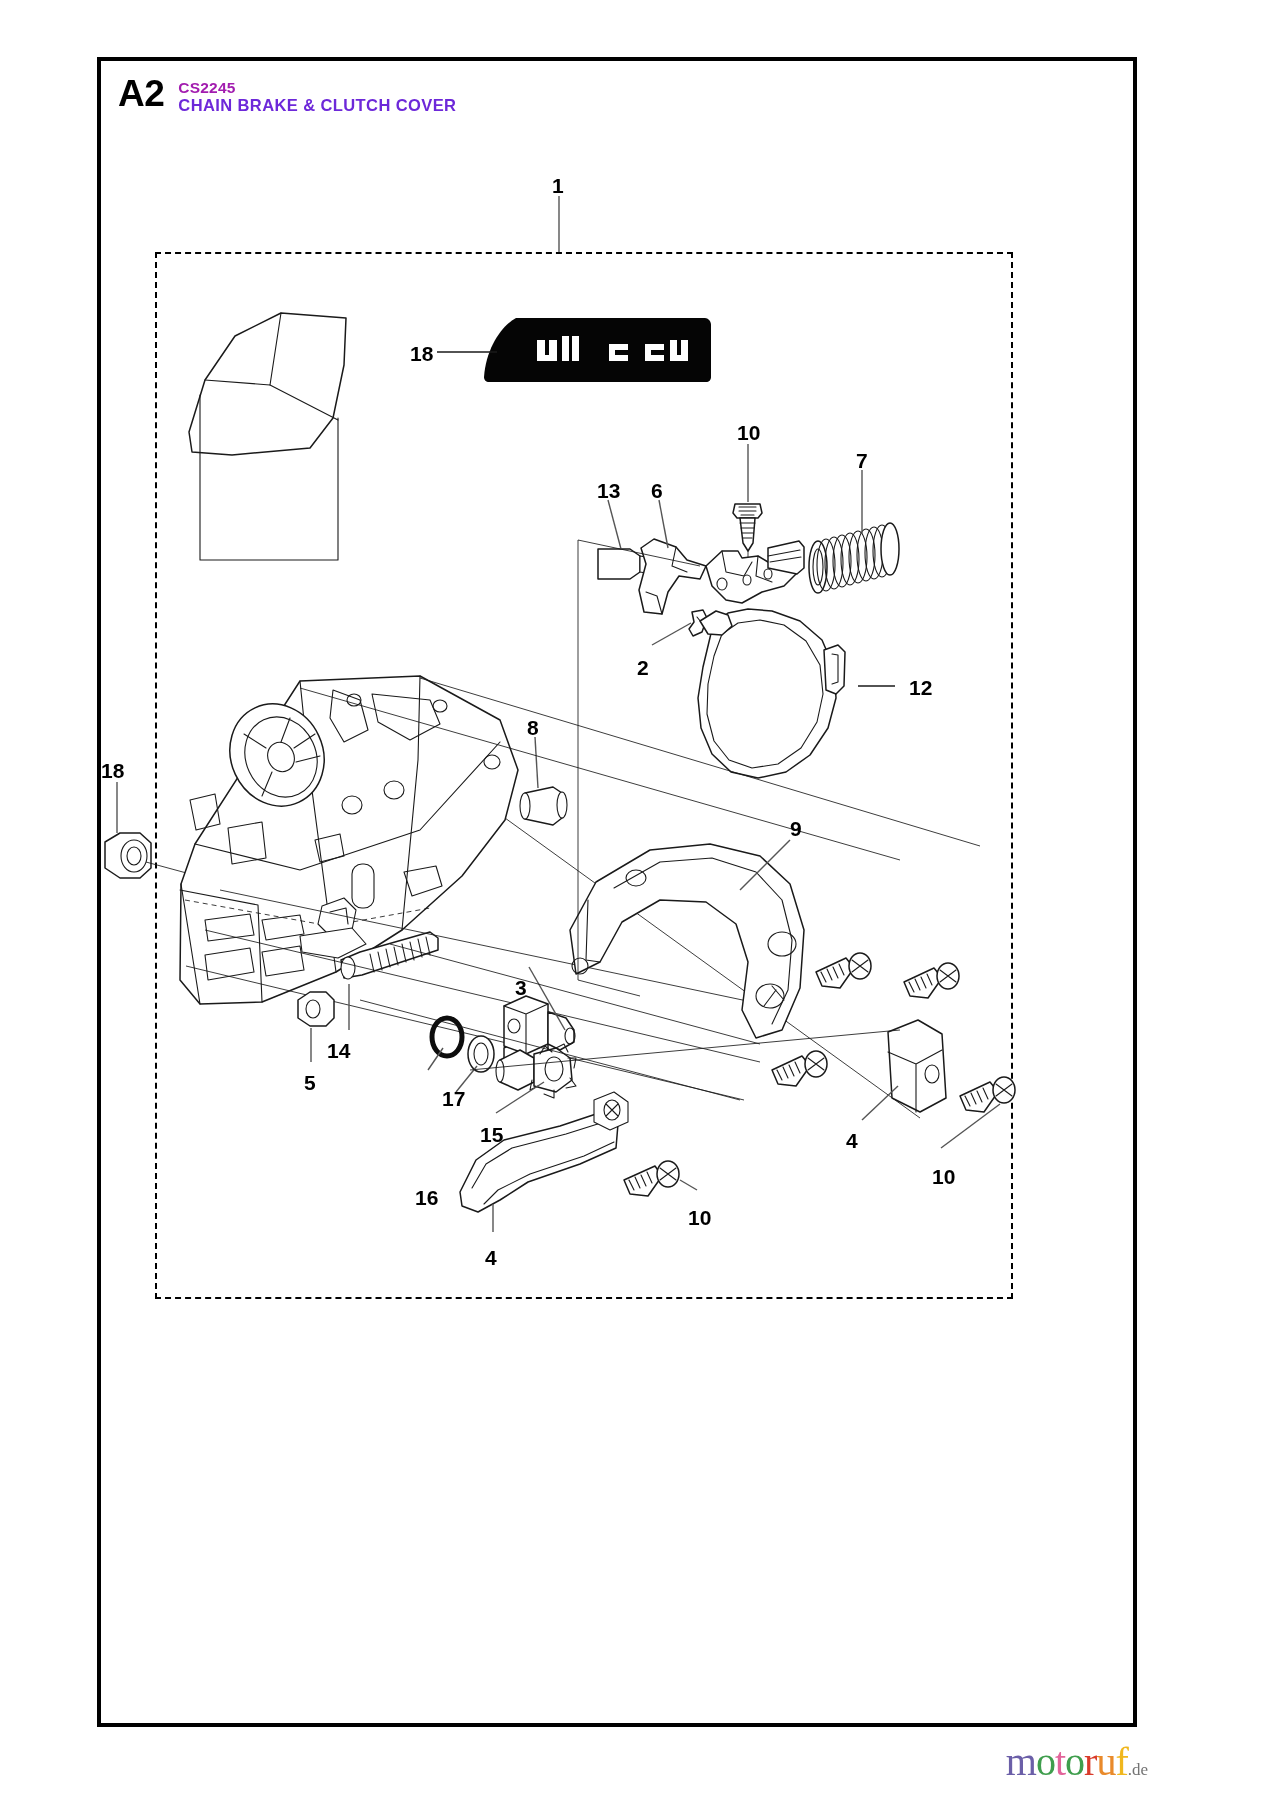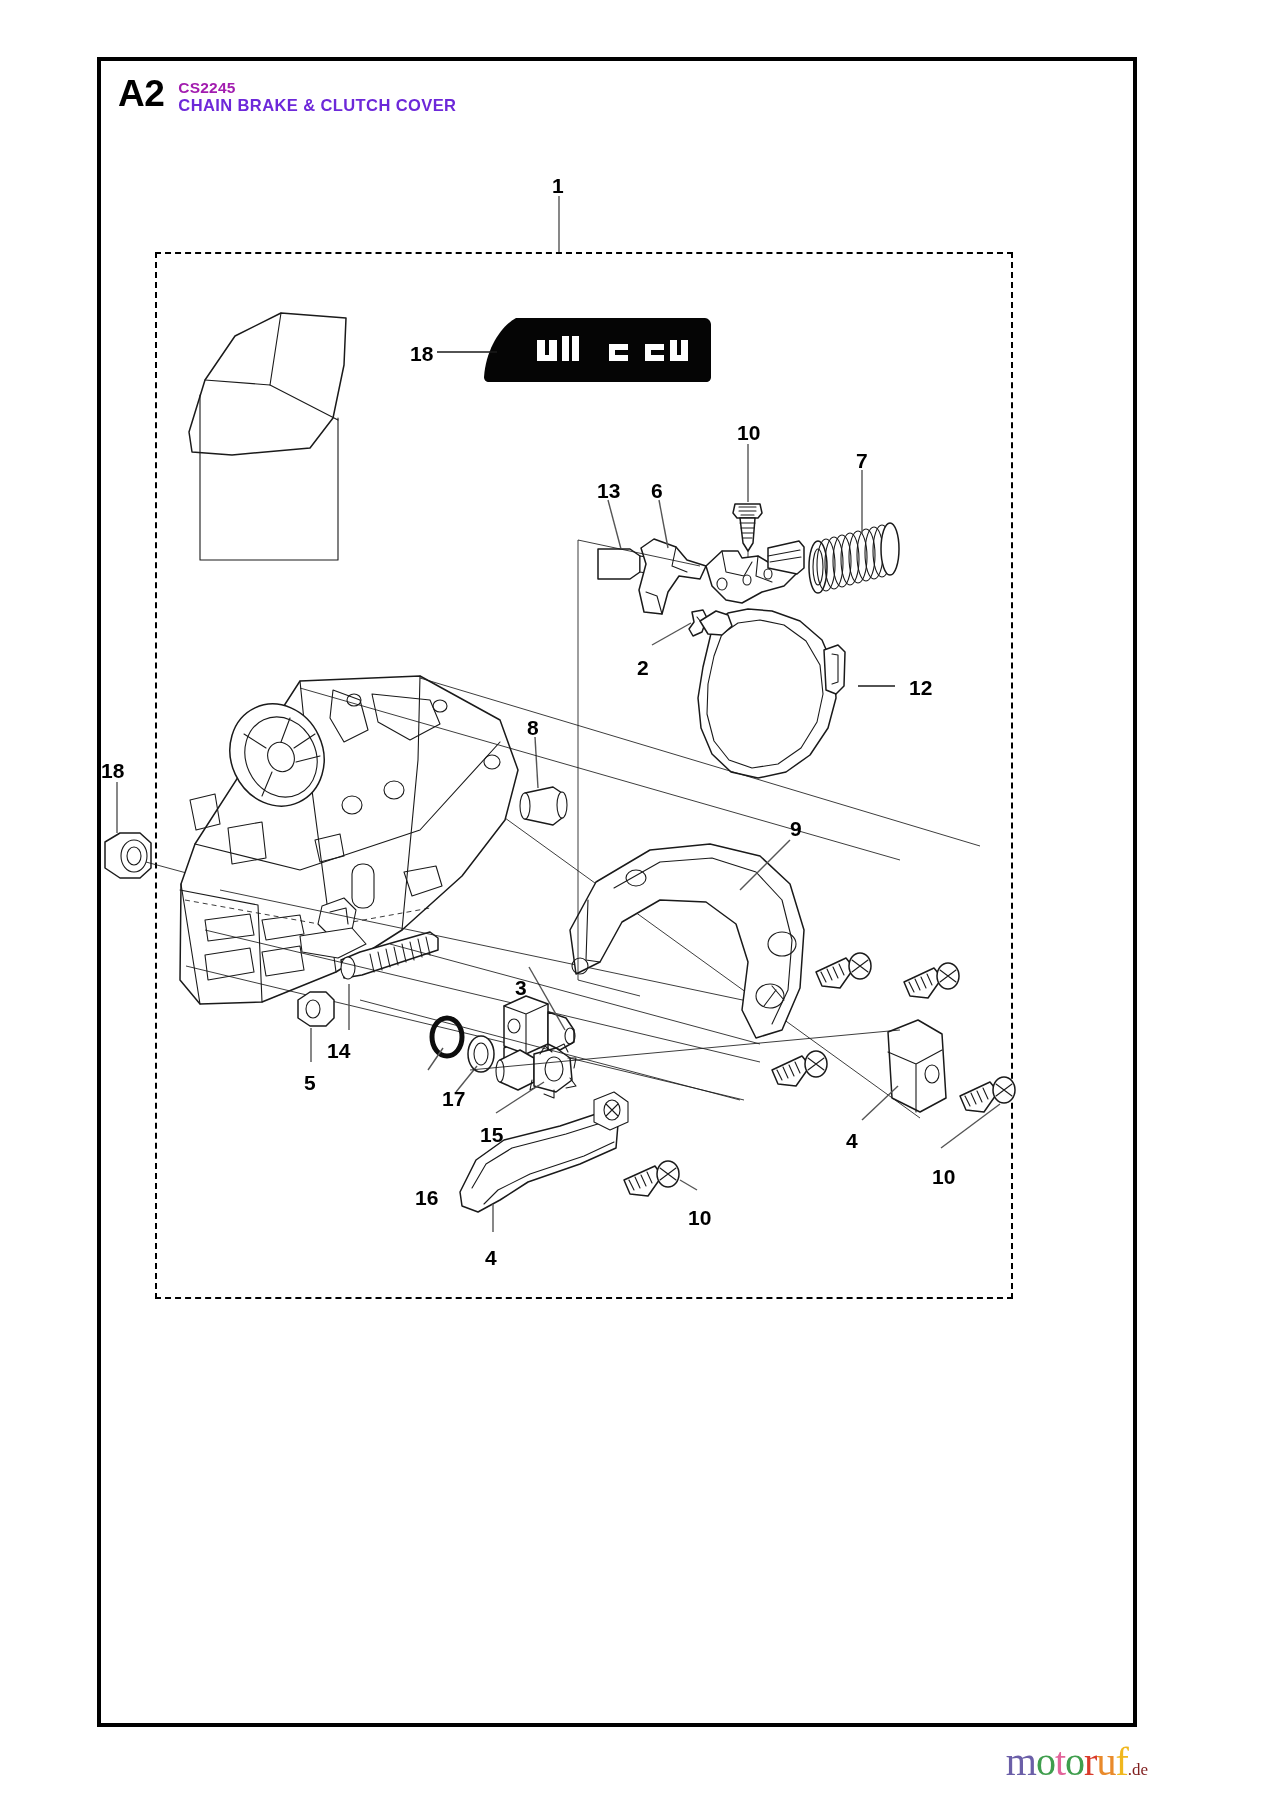--- a/index.html
+++ b/index.html
@@ -84,21 +84,21 @@
     position: absolute;
     right: 16px; bottom: 18px;
     font-family: "Liberation Serif", serif;
     font-size: 40px;
     line-height: 1;
     letter-spacing: -1px;
     user-select: none;
   }
   #watermark .dot-de {
     font-size: 17px;
-    color: #7f1d1d;
+    color: #737373;
     letter-spacing: 0;
   }
 </style>
 </head>
 <body>
 
 <div id="page">
 
 <div id="frame"></div>
 

